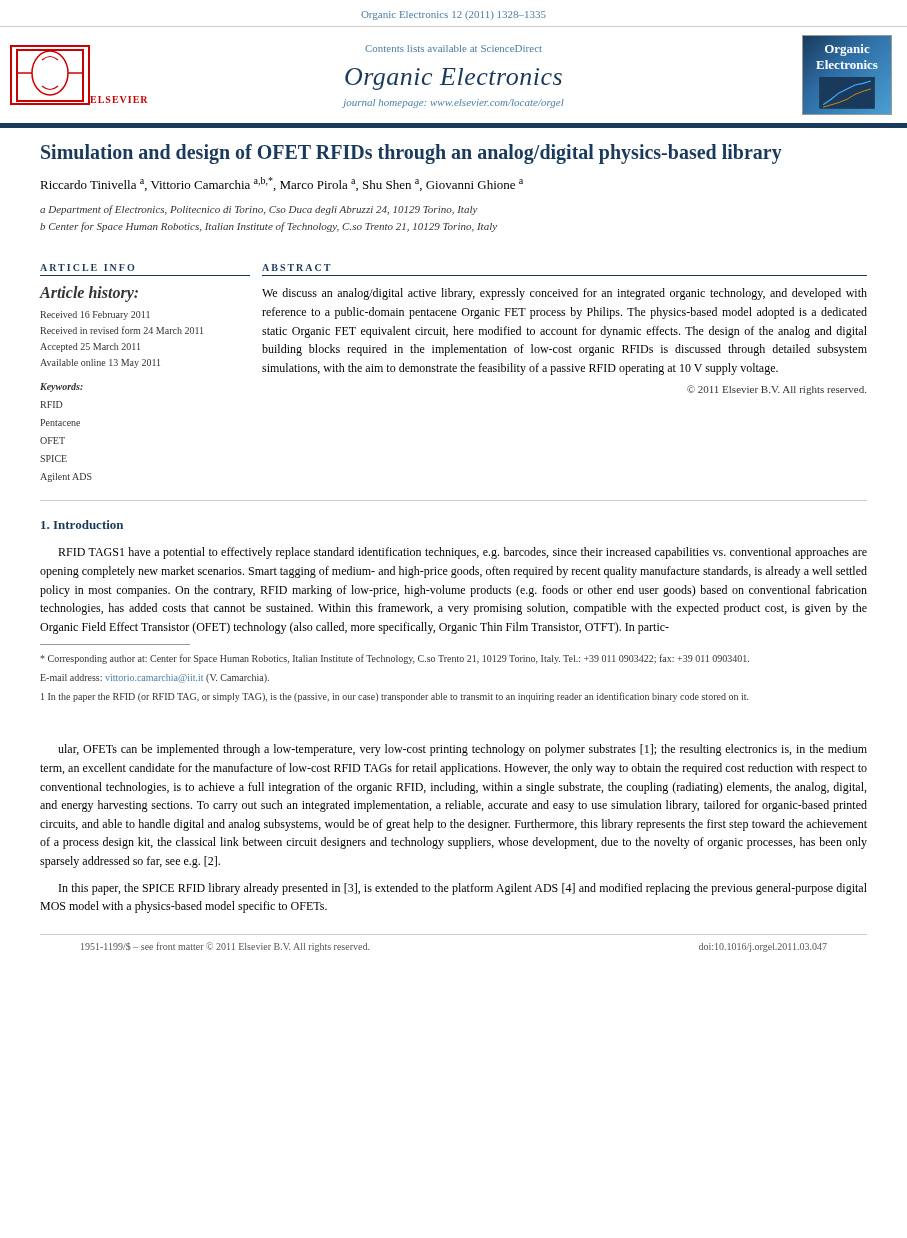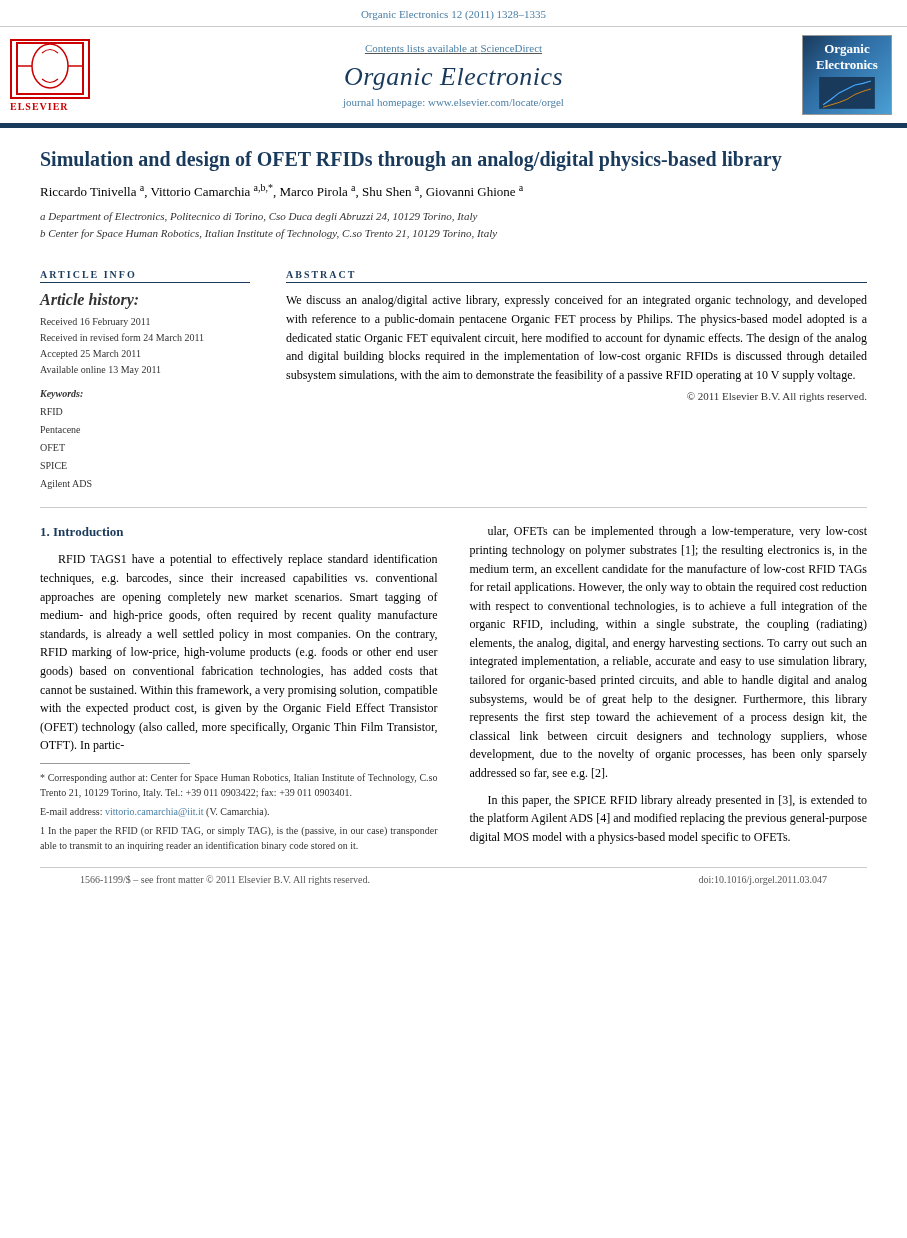--- a/index.html
+++ b/index.html
@@ -29,22 +29,22 @@
       padding: 8px 10px;
       gap: 10px;
     }
     .header-left {
       display: flex;
       align-items: center;
       width: 100px;
     }
     .elsevier-logo {
       display: flex;
-      flex-direction: column;
-      align-items: flex-start;
+      flex-direction: row;
+      align-items: flex-end;
     }
     .logo-box {
       width: 80px;
       height: 60px;
       border: 2px solid #cc0000;
       display: flex;
       align-items: center;
       justify-content: center;
       font-size: 9px;
       color: #cc0000;
@@ -62,39 +62,39 @@
       flex: 1;
       display: flex;
       flex-direction: column;
       align-items: center;
       justify-content: center;
     }
     .contents-line {
       font-size: 11px;
       color: #555;
       margin-bottom: 4px;
-      text-decoration: underline;
     }
     .contents-line span {
       color: #4a7fa5;
     }
     .journal-title {
       font-size: 26px;
       color: #1a3a5c;
       font-weight: normal;
       font-style: italic;
       letter-spacing: 0.5px;
       margin: 4px 0;
     }
     .journal-homepage {
       font-size: 11px;
       color: #555;
     }
     .journal-homepage span {
       color: #4a7fa5;
+      font-style: italic;
     }
     .header-right {
       width: 100px;
       display: flex;
       align-items: center;
       justify-content: center;
     }
     .cover-img {
       width: 90px;
       height: 80px;
@@ -116,21 +116,21 @@
     .cover-img-graph {
       width: 70px;
       height: 40px;
       margin-top: 5px;
     }
     .divider-blue {
       height: 3px;
       background: #1a3a5c;
     }
     .main-content {
-      padding: 18px 40px 10px 40px;
+      padding: 11px 40px 10px 40px;
     }
     .paper-title {
       font-size: 20px;
       font-weight: bold;
       color: #1a3a5c;
       line-height: 1.3;
       margin-bottom: 10px;
     }
     .authors {
       font-size: 13px;
@@ -142,21 +142,21 @@
     }
     .affiliations {
       font-size: 11px;
       color: #333;
       font-style: italic;
       line-height: 1.5;
       margin-bottom: 28px;
     }
     .two-col {
       display: flex;
-      gap: 36px;
+      gap: 12px;
       margin-top: 10px;
       font-family: Liberation Serif, serif;
     }
     .col-left {
       width: 210px;
       flex-shrink: 0;
     }
     .col-right {
       flex: 1;
     }
@@ -208,20 +208,21 @@
       color: #333;
     }
     .divider-thin {
       height: 1px;
       background: #ccc;
       margin: 14px 0;
     }
     .body-two-col {
       display: flex;
       gap: 32px;
+      flex-direction: column;
     }
     .body-col {
       flex: 1;
       font-size: 12px;
       line-height: 1.55;
       text-align: justify;
       color: #000;
     }
     .section-title {
       font-size: 13px;
@@ -372,16 +373,16 @@
 
     <div class="body-col">
       <div class="body-text">
         <p>ular, OFETs can be implemented through a low-temperature, very low-cost printing technology on polymer substrates [1]; the resulting electronics is, in the medium term, an excellent candidate for the manufacture of low-cost RFID TAGs for retail applications. However, the only way to obtain the required cost reduction with respect to conventional technologies, is to achieve a full integration of the organic RFID, including, within a single substrate, the coupling (radiating) elements, the analog, digital, and energy harvesting sections. To carry out such an integrated implementation, a reliable, accurate and easy to use simulation library, tailored for organic-based printed circuits, and able to handle digital and analog subsystems, would be of great help to the designer. Furthermore, this library represents the first step toward the achievement of a process design kit, the classical link between circuit designers and technology suppliers, whose development, due to the novelty of organic processes, has been only sparsely addressed so far, see e.g. [2].</p>
         <p>In this paper, the SPICE RFID library already presented in [3], is extended to the platform Agilent ADS [4] and modified replacing the previous general-purpose digital MOS model with a physics-based model specific to OFETs.</p>
       </div>
     </div>
   </div>
 
   <div class="bottom-bar">
-    <span>1566-1199/$ – see front matter © 2011 Elsevier B.V. All rights reserved.</span>
+    <span>1951-1199/$ – see front matter © 2011 Elsevier B.V. All rights reserved.</span>
     <span>doi:10.1016/j.orgel.2011.03.047</span>
   </div>
 </div>
 
 </body></html>

